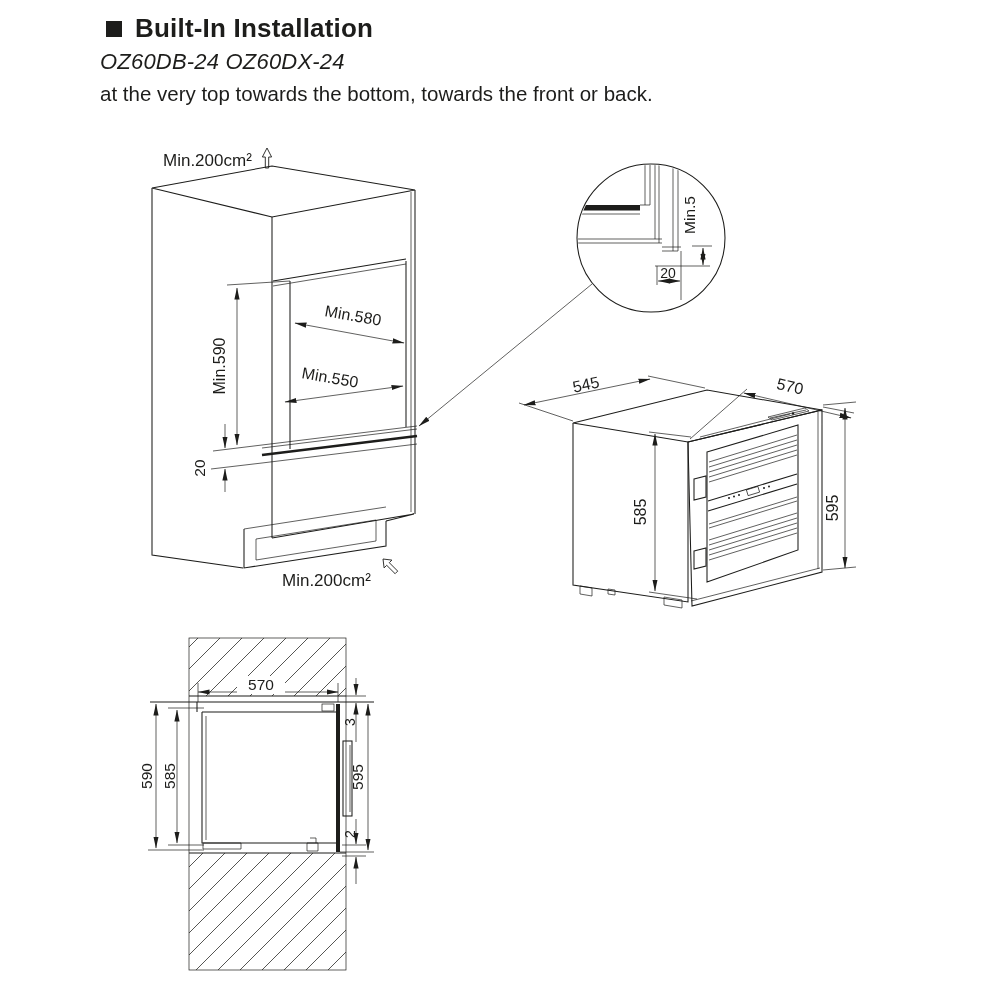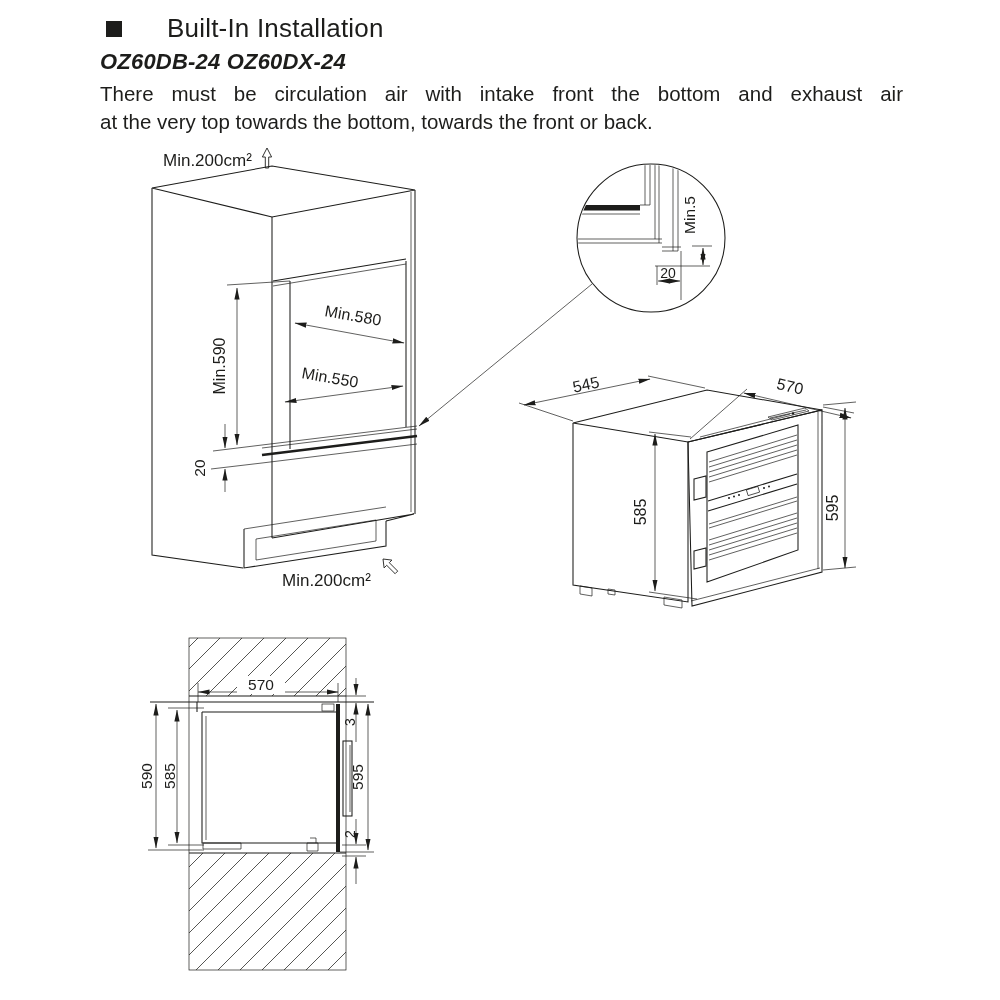--- a/index.html
+++ b/index.html
@@ -1,21 +1,21 @@
 <!DOCTYPE html>
 <html><head>
 <meta charset="utf-8">
 <style>
   html,body{margin:0;padding:0;background:#fff;}
   .page{position:relative;width:1000px;height:1000px;background:#fff;overflow:hidden;
         font-family:"Liberation Sans",sans-serif;color:#1d1d1b;}
   .title-row{position:absolute;left:106px;top:13px;display:flex;align-items:center;gap:13px;}
   .bullet-square{width:16px;height:16px;background:#1d1d1b;display:inline-block;}
-  .doc-title{font-size:26px;font-weight:normal;letter-spacing:0.2px;margin-left:32px;}
-  .models{position:absolute;left:100px;top:49px;font-size:22px;font-weight:bold;font-style:italic;letter-spacing:0.2px;}
+  .doc-title{font-size:26px;font-weight:bold;letter-spacing:0.2px;}
+  .models{position:absolute;left:100px;top:49px;font-size:22px;font-weight:normal;font-style:italic;letter-spacing:0.2px;}
   .intro{position:absolute;left:100px;top:80px;width:803px;font-size:20.5px;line-height:27.5px;}
   .intro .l1{text-align:justify;text-align-last:justify;}
   svg{position:absolute;left:0;top:0;}
   svg text{fill:#1d1d1b;font-family:"Liberation Sans",sans-serif;}
   .ln{stroke:#1d1d1b;stroke-width:1.05;fill:none;}
   .thin{stroke:#1d1d1b;stroke-width:0.7;fill:none;}
   .thick{stroke:#1d1d1b;stroke-width:2.6;fill:none;}
   .blk{fill:#1d1d1b;stroke:none;}
   .wht{fill:#fff;stroke:#1d1d1b;stroke-width:0.9;}
   .t17{font-size:17px;}
@@ -29,21 +29,20 @@
 <div class="page">
 
   <div class="title-row">
     <span class="bullet-square"></span>
     <span class="doc-title">Built-In Installation</span>
   </div>
 
   <div class="models">OZ60DB-24 OZ60DX-24</div>
 
   <div class="intro">
-    <div class="l1">There must be circulation air with intake front the bottom and exhaust air</div>
     <div class="l2">at the very top towards the bottom, towards the front or back.</div>
   </div>
 
   <svg width="1000" height="1000" viewBox="0 0 1000 1000">
     <defs>
       <marker id="arw" markerWidth="12" markerHeight="7" refX="11.5" refY="3.5" orient="auto-start-reverse" markerUnits="userSpaceOnUse">
         <path d="M0,0.9 L12,3.5 L0,6.1 Z" fill="#1d1d1b"></path>
       </marker>
       <pattern id="hatch" width="22" height="22" patternUnits="userSpaceOnUse">
         <path d="M-3,25 L25,-3" stroke="#1d1d1b" stroke-width="0.75"></path>

